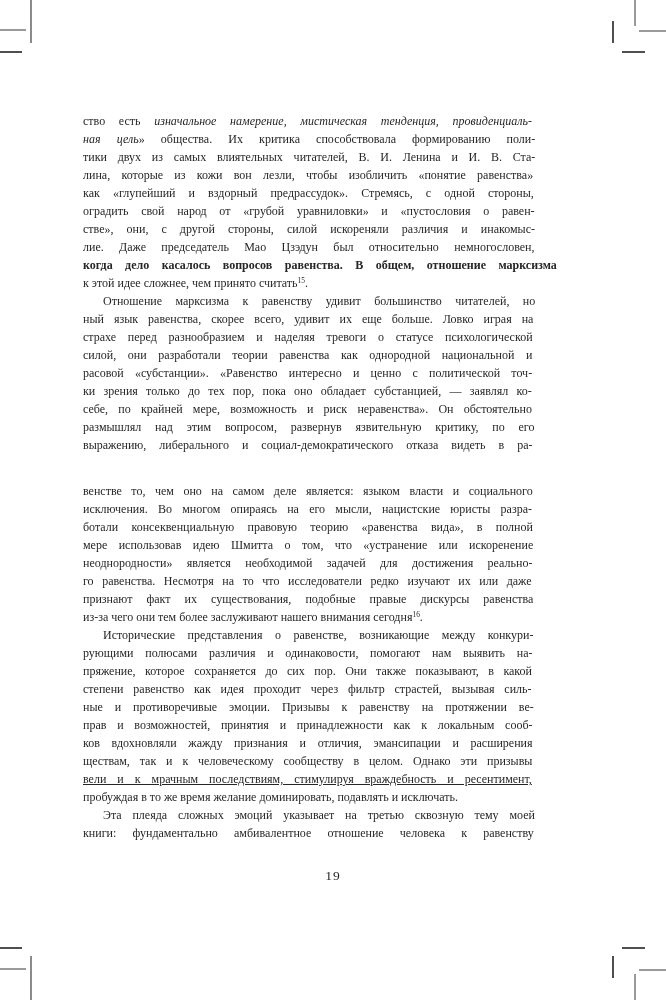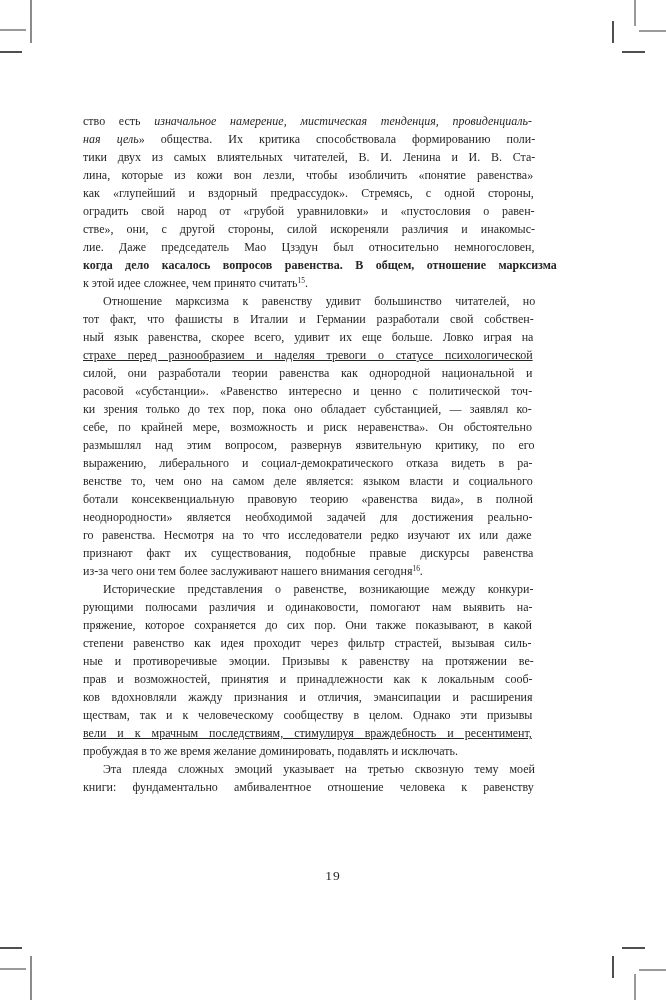--- a/index.html
+++ b/index.html
@@ -85,31 +85,32 @@
         <div class="line" style="word-spacing: 8.32px;"><span><span>лина, которые из кожи вон лезли, чтобы изобличить «понятие равенства»</span></span></div>
         <div class="line" style="word-spacing: 10.11px;"><span><span>как «глупейший и вздорный предрассудок». Стремясь, с одной стороны,</span></span></div>
         <div class="line" style="word-spacing: 9.68px;"><span><span>оградить свой народ от «грубой уравниловки» и «пустословия о равен-</span></span></div>
         <div class="line" style="word-spacing: 10.07px;"><span><span>стве», они, с другой стороны, силой искореняли различия и инакомыс-</span></span></div>
         <div class="line" style="word-spacing: 12.33px;"><span><span>лие. Даже председатель Мао Цзэдун был относительно немногословен,</span></span></div>
         <div class="line" style="word-spacing: 9.43px; font-weight: bold;"><span><span>когда дело касалось вопросов равенства. В общем, отношение марксизма</span></span></div>
         <div class="line"><span><span>к этой идее сложнее, чем принято считать</span><sup>15</sup><span>.</span></span></div>
       </div>
       <div class="para">
         <div class="line first-indent" style="word-spacing: 10.43px;"><span><span>Отношение марксизма к равенству удивит большинство читателей, но</span></span></div>
-        <div class="line" style="word-spacing: 7.89px;"><span><span>тот факт, что фашисты в Италии и Германии разработали свой собствен-</span></span></div>
         <div class="line" style="word-spacing: 7px;"><span><span>ный язык равенства, скорее всего, удивит их еще больше. Ловко играя на</span></span></div>
-        <div class="line" style="word-spacing: 8.76px; text-decoration: underline;"><span><span>страхе перед разнообразием и наделяя тревоги о статусе психологической</span></span></div>
+        <div class="line" style="word-spacing: 8.76px;"><span><span>страхе перед разнообразием и наделяя тревоги о статусе психологической</span></span></div>
         <div class="line" style="word-spacing: 8.57px;"><span><span>силой, они разработали теории равенства как однородной национальной и</span></span></div>
         <div class="line" style="word-spacing: 8.28px;"><span><span>расовой «субстанции». «Равенство интересно и ценно с политической точ-</span></span></div>
         <div class="line" style="word-spacing: 5.21px;"><span><span>ки зрения только до тех пор, пока оно обладает субстанцией, — заявлял ко-</span></span></div>
         <div class="line" style="word-spacing: 7.2px;"><span><span>себе, по крайней мере, возможность и риск неравенства». Он обстоятельно</span></span></div>
         <div class="line" style="word-spacing: 10.79px;"><span><span>размышлял над этим вопросом, развернув язвительную критику, по его</span></span></div>
         <div class="line" style="word-spacing: 9.98px;"><span><span>выражению, либерального и социал-демократического отказа видеть в ра-</span></span></div>
-        <div class="line" style="word-spacing: 6.5px;"><span><span>венстве то, чем оно на самом деле является: языком власти и социального</span></span></div>
+        <div class="line" style="word-spacing: 6.5px; margin-top: 28px;"><span><span>венстве то, чем оно на самом деле является: языком власти и социального</span></span></div>
+        <div class="line" style="word-spacing: 7.22px;"><span><span>исключения. Во многом опираясь на его мысли, нацистские юристы разра-</span></span></div>
         <div class="line" style="word-spacing: 10.29px;"><span><span>ботали консеквенциальную правовую теорию «равенства вида», в полной</span></span></div>
+        <div class="line" style="word-spacing: 8.43px;"><span><span>мере использовав идею Шмитта о том, что «устранение или искоренение</span></span></div>
         <div class="line" style="word-spacing: 11.39px;"><span><span>неоднородности» является необходимой задачей для достижения реально-</span></span></div>
         <div class="line" style="word-spacing: 5.56px;"><span><span>го равенства. Несмотря на то что исследователи редко изучают их или даже</span></span></div>
         <div class="line" style="word-spacing: 11.05px;"><span><span>признают факт их существования, подобные правые дискурсы равенства</span></span></div>
         <div class="line"><span><span>из-за чего они тем более заслуживают нашего внимания сегодня</span><sup>16</sup><span>.</span></span></div>
       </div>
       <div class="para">
         <div class="line first-indent" style="word-spacing: 9.52px;"><span><span>Исторические представления о равенстве, возникающие между конкури-</span></span></div>
         <div class="line" style="word-spacing: 8.74px;"><span><span>рующими полюсами различия и одинаковости, помогают нам выявить на-</span></span></div>
         <div class="line" style="word-spacing: 6.47px;"><span><span>пряжение, которое сохраняется до сих пор. Они также показывают, в какой</span></span></div>
         <div class="line" style="word-spacing: 6.82px;"><span><span>степени равенство как идея проходит через фильтр страстей, вызывая силь-</span></span></div>

